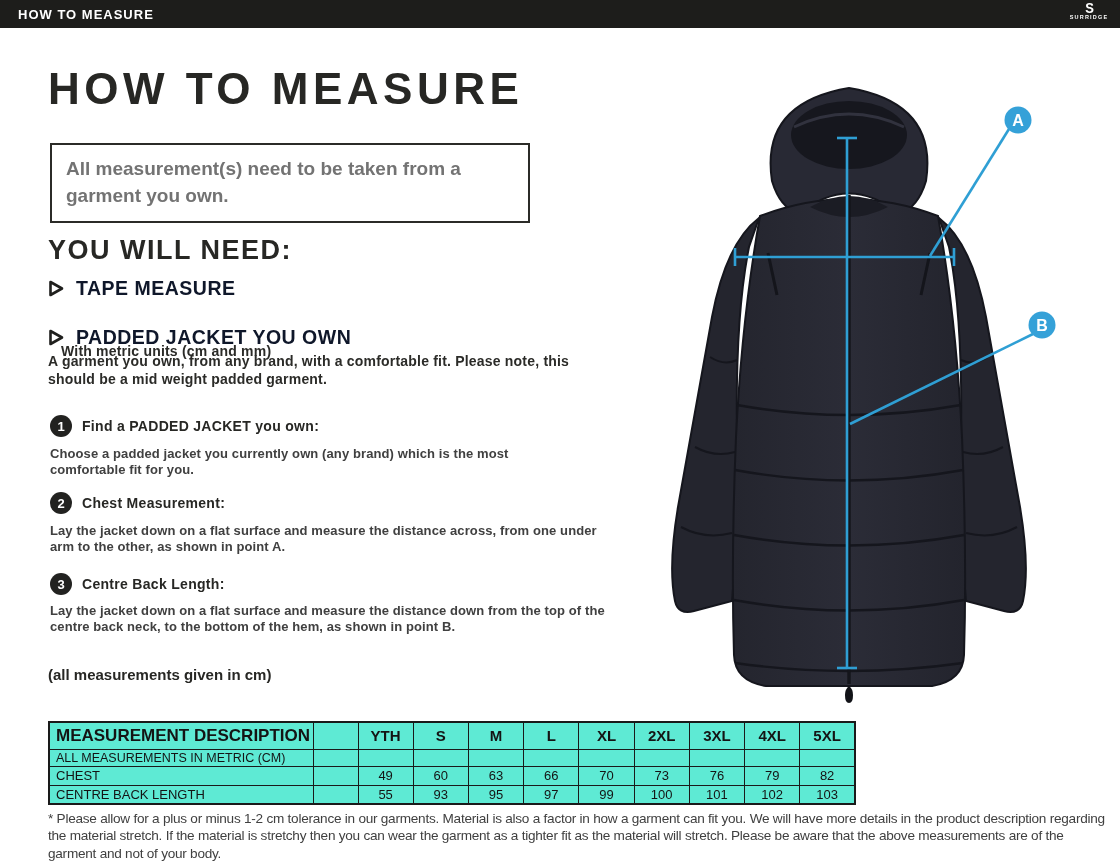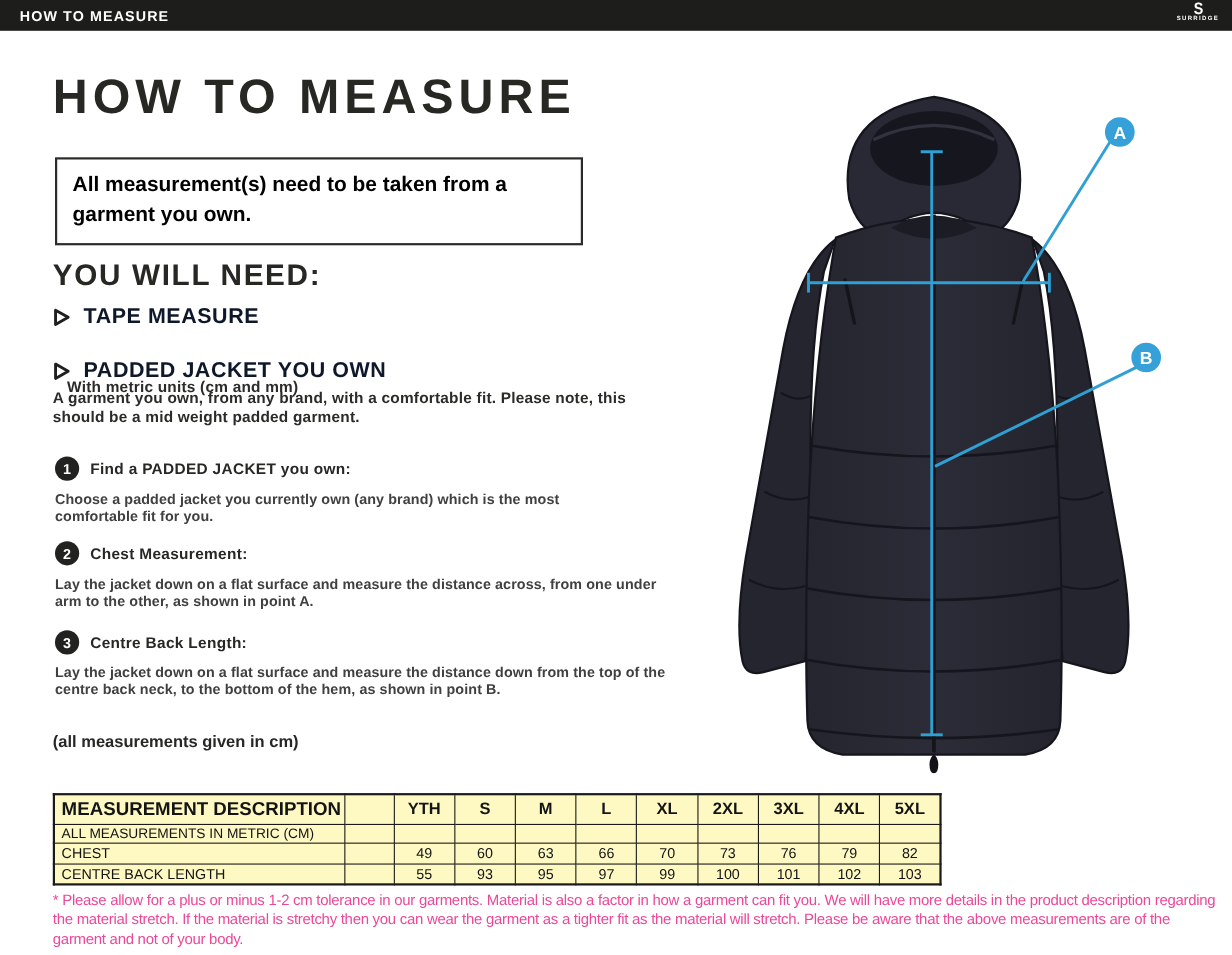--- a/index.html
+++ b/index.html
@@ -11,53 +11,53 @@
   .abs{position:absolute;}
   
   .topbar{left:0;top:0;width:1120px;height:28px;background:#1d1d1b;display:flex;align-items:center;}
   .topbar-title{color:#ffffff;font-size:13px;font-weight:bold;letter-spacing:1px;margin-left:18px;}
   .brand{position:absolute;right:8px;top:1px;width:46px;text-align:center;color:#fff;line-height:1;}
   .brand .glyph{font-size:13px;font-weight:bold;display:block;transform:scaleY(1.15);letter-spacing:-1px;}
   .brand .word{font-size:5.5px;font-weight:bold;letter-spacing:1.2px;display:block;margin-top:1px;}
   
   .h1{left:48px;top:64px;font-size:44px;font-weight:bold;letter-spacing:4.5px;color:#272724;}
   .notebox{left:50px;top:143px;width:448px;border:2.5px solid #2b2b28;padding:11px 14px;
-           font-size:19px;font-weight:bold;line-height:1.42;color:#000000;}
+           font-size:19px;font-weight:bold;line-height:1.42;color:#737373;}
   .h2{left:48px;top:235px;font-size:27px;font-weight:bold;letter-spacing:1.5px;color:#272724;}
   
   .bullet-item{display:flex;align-items:center;gap:11px;}
   .bullet-label{font-size:19.5px;font-weight:bold;letter-spacing:.5px;color:#0f172a;}
   .bullet-desc{font-size:14px;font-weight:bold;color:#2b2b28;letter-spacing:.2px;}
   
   .step-head{display:flex;align-items:center;gap:10px;}
   .step-badge{width:22px;height:22px;border-radius:50%;background:#222220;color:#fff;
               display:flex;align-items:center;justify-content:center;
               font-size:13px;font-weight:bold;flex:0 0 22px;}
   .step-title{font-size:14px;font-weight:bold;letter-spacing:.3px;color:#272724;}
   .step-body{font-size:13px;font-weight:bold;line-height:1.26;color:#404040;letter-spacing:.1px;}
   
   .h3-row{left:48px;top:666px;display:flex;align-items:flex-end;gap:8px;}
   .h3{font-size:30px;font-weight:bold;letter-spacing:1px;color:#272724;}
   .h3-cap{font-size:15px;font-weight:bold;color:#272724;padding-bottom:4px;}
   
-  table.size{left:48px;top:721px;position:absolute;border-collapse:collapse;table-layout:fixed;width:808px;background:#fef9c3;}
+  table.size{left:48px;top:721px;position:absolute;border-collapse:collapse;table-layout:fixed;width:808px;background:#5eead4;}
   table.size, table.size td, table.size th{border:1.5px solid #1a1a1a;}
   table.size{border-width:2px;}
   table.size th, table.size td{padding:0 6px;overflow:hidden;white-space:nowrap;}
   tr.hdr{height:27px;}
   tr.hdr .desc{font-size:17px;font-weight:bold;text-align:left;color:#141414;}
   tr.hdr .size-h{font-size:15px;font-weight:bold;text-align:center;color:#141414;}
   tr.metric{height:17px;}
   tr.metric td:first-child{font-size:12.5px;font-weight:normal;color:#141414;}
   tr.meas{height:19px;}
   tr.meas td{font-size:13px;color:#141414;}
   tr.meas td.num{text-align:center;}
   
   .footnote{left:48px;top:810px;width:1064px;font-size:13.6px;line-height:1.27;
-            color:#ec4899;letter-spacing:-0.25px;}
+            color:#404040;letter-spacing:-0.25px;}
   
   .figure{left:618px;top:55px;width:462px;height:652px;}
 </style>
 </head>
 <body>
 
 <div class="abs topbar">
   <span class="topbar-title">HOW TO MEASURE</span>
   <span class="brand">
     <span class="glyph">S</span>

